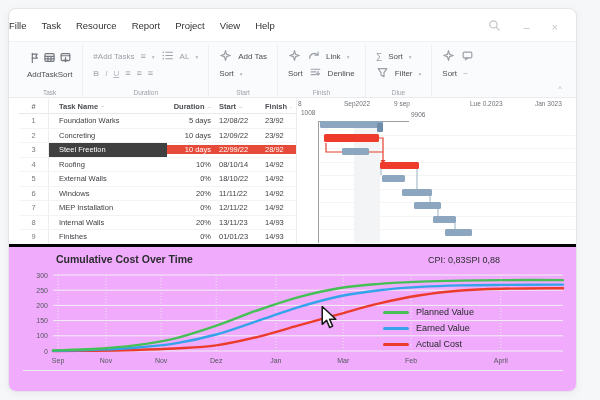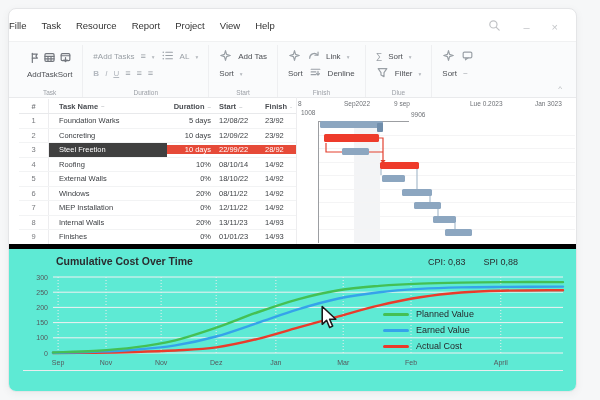--- a/index.html
+++ b/index.html
@@ -43,23 +43,23 @@
   
   .gantt{position:absolute;left:287px;top:88px;width:280px;height:148px;border-left:1px solid #ededef;overflow:hidden;}
   .g-lbl{position:absolute;font-size:6.5px;color:#6e7176;white-space:nowrap;}
   .g-band{position:absolute;background:#f3f4f6;}
   .g-axis-v{position:absolute;left:21px;top:24px;width:1px;height:122px;background:#9c9ea2;}
   .g-axis-h{position:absolute;left:21px;top:24px;width:91px;height:1px;background:#9c9ea2;}
   .g-rowline{position:absolute;left:22px;width:256px;height:1px;background:#f4f4f5;}
   .g-bar{position:absolute;border-radius:1.5px;}
   .g-svg{position:absolute;left:0;top:0;}
   
-  .cost-panel{position:absolute;left:0;top:235px;width:100%;height:149px;border-top:5px solid #000000;background:#5eead4;}
+  .cost-panel{position:absolute;left:0;top:235px;width:100%;height:149px;border-top:3px solid #000000;background:#f0abfc;}
   .cost-title{position:absolute;left:47px;top:6px;font-size:10.5px;font-weight:bold;color:#2a2c2f;}
-  .kpis{position:absolute;left:419px;top:8px;display:flex;gap:18px;font-size:9px;color:#2a2c2f;}
+  .kpis{position:absolute;left:419px;top:8px;display:flex;gap:0;font-size:9px;color:#2a2c2f;}
   .chart-wrap{position:absolute;left:22px;top:24px;}
   .legend{position:absolute;left:374px;top:60px;display:flex;flex-direction:column;gap:6px;}
   .legend-row{display:flex;align-items:center;gap:7px;}
   .legend-swatch{width:26px;height:3px;border-radius:2px;}
   .legend-text{font-size:9px;color:#26282b;}
   .cursor{position:absolute;left:312px;top:296px;width:17px;height:26px;}
   .bottom-line{position:absolute;left:14px;bottom:22px;width:540px;height:1px;background:#ebecee;}
 </style>
 </head>
 <body>
@@ -251,21 +251,21 @@
         <div class="c-num">5</div>
         <div class="c-name">External Walls</div>
         <div class="c-dur">0%</div>
         <div class="c-date">18/10/22</div>
         <div class="c-date">14/92</div>
       </div>
       <div class="t-row">
         <div class="c-num">6</div>
         <div class="c-name">Windows</div>
         <div class="c-dur">20%</div>
-        <div class="c-date">08/11/22</div>
+        <div class="c-date">11/11/22</div>
         <div class="c-date">14/92</div>
       </div>
       <div class="t-row">
         <div class="c-num">7</div>
         <div class="c-name">MEP Installation</div>
         <div class="c-dur">0%</div>
         <div class="c-date">12/11/22</div>
         <div class="c-date">14/92</div>
       </div>
       <div class="t-row">

